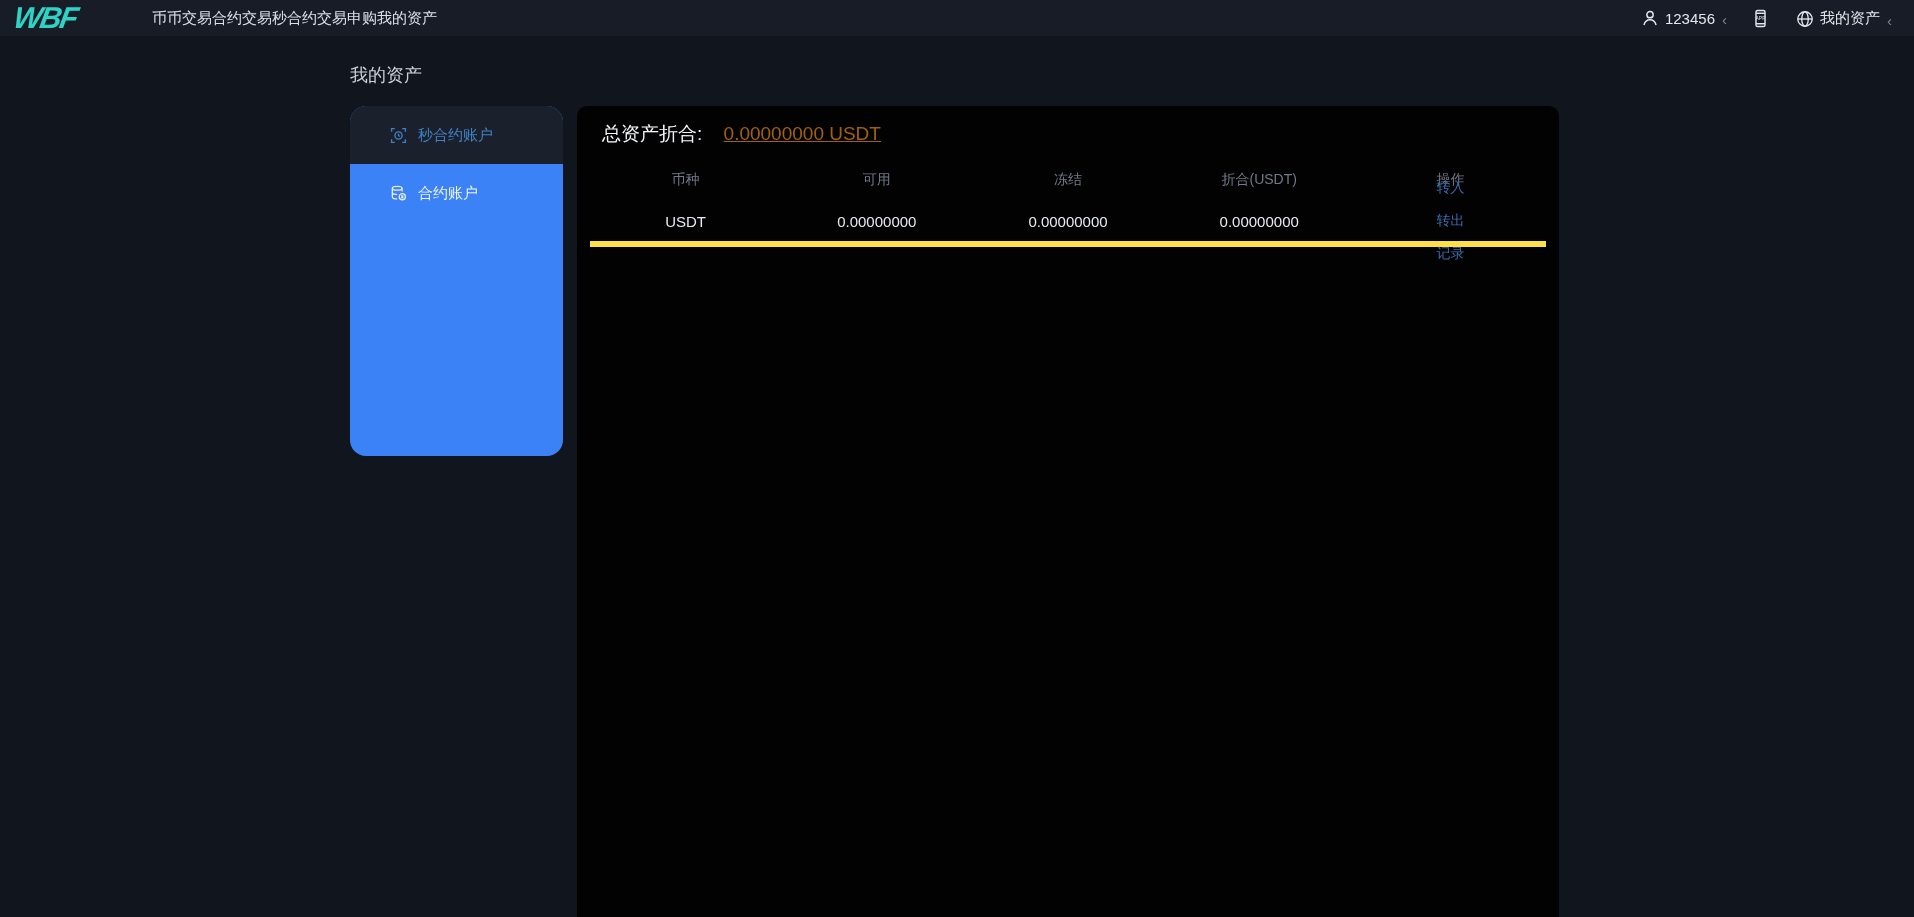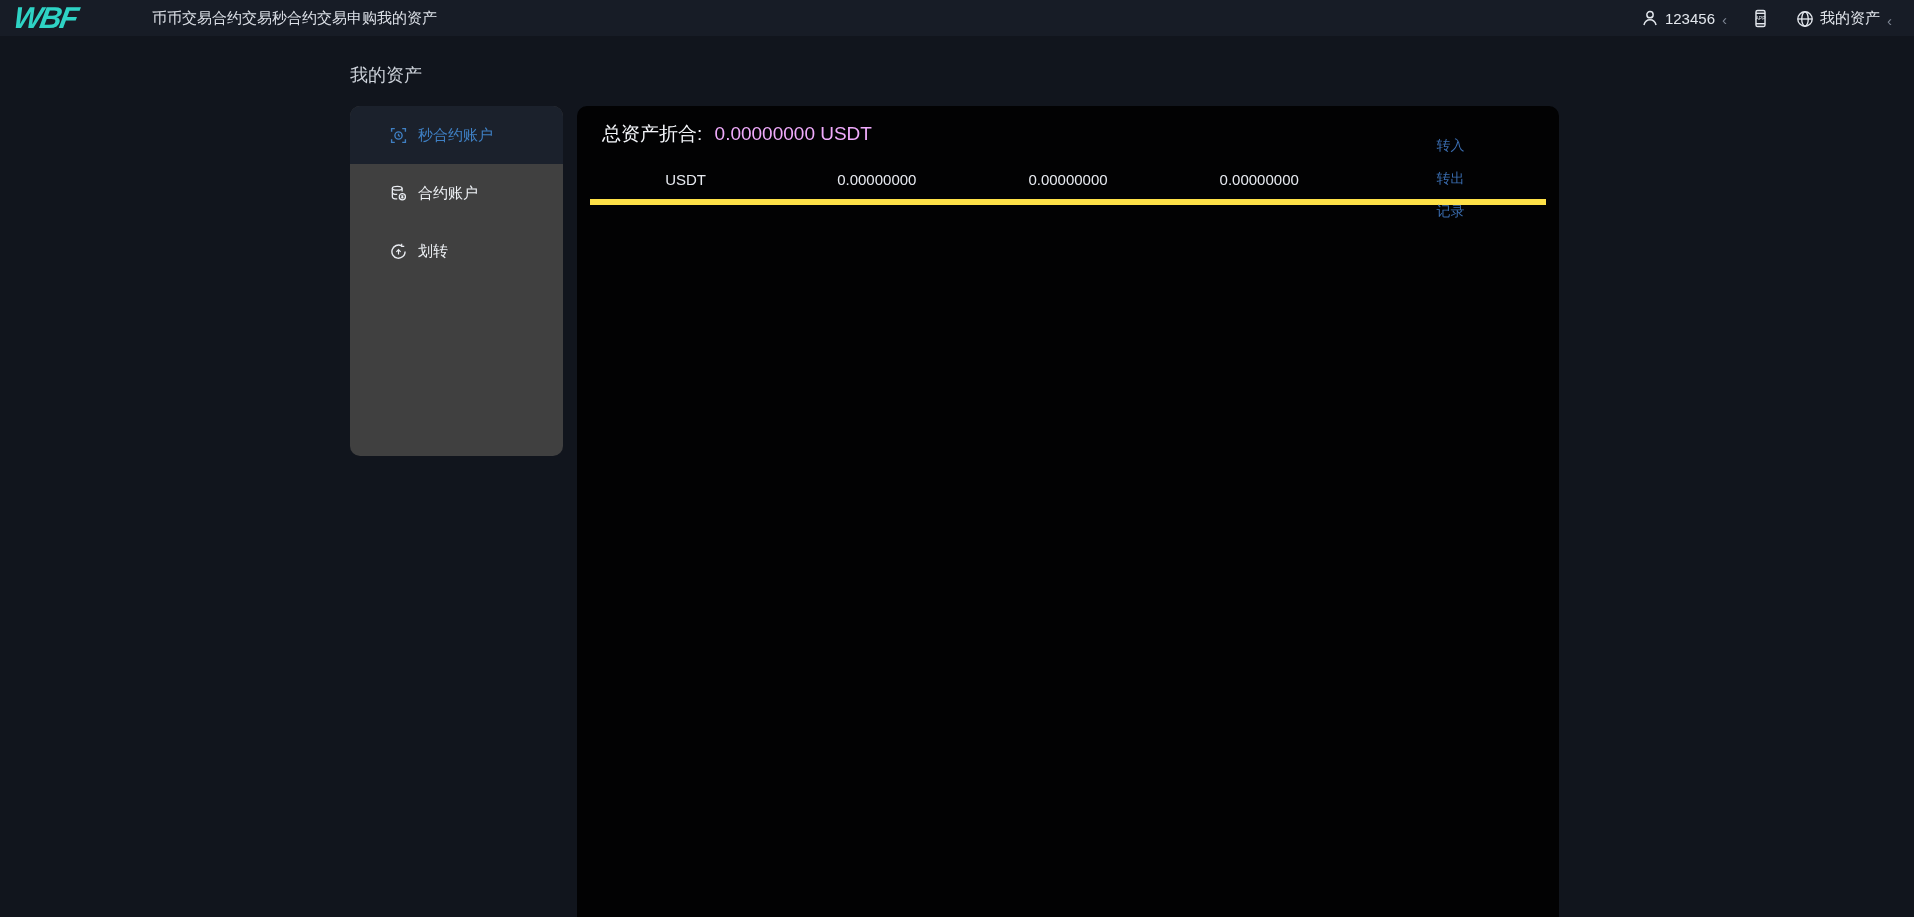--- a/index.html
+++ b/index.html
@@ -37,38 +37,38 @@
   .app-icon { margin:0 26px 0 24px; cursor:pointer; }
   .lang-group .lang { margin-left:6px; }
   
   .page-body { padding-left:350px; }
   .page-title {
     margin:27px 0 19px 0; font-size:18px; font-weight:500; color:#ccd1d9;
   }
   .content { display:flex; gap:14px; align-items:flex-start; }
   
   .side-card {
-    width:213px; height:350px; background:#404040;
-    border-radius:10px; overflow:hidden; flex-shrink:0;
+    width:213px; height:350px; background:#3b82f6;
+    border-radius:16px; overflow:hidden; flex-shrink:0;
   }
   .side-item {
     height:58px; display:flex; align-items:center;
     padding-left:40px; gap:11px; font-size:15px; color:#eef1f5;
     cursor:pointer;
   }
   .side-item .sicon { display:flex; color:#e9ecf1; }
   .side-item.active { background:#1b212c; color:#3f80c4; }
   .side-item.active .sicon { color:#3f80c4; }
   
   .panel {
     width:982px; min-height:813px; background:#020203;
     border-radius:10px 10px 0 0;
   }
   .total-line { padding:15px 0 0 25px; font-size:19px; color:#f4f6fa; }
-  .total-line .tval { margin-left:7px; color:#f0abfc; }
+  .total-line .tval { margin-left:16px; color:#a16207;text-decoration:underline; }
   .tbl { margin:12px 13px 0 13px; }
   .trow { display:flex; align-items:center; }
   .trow.head { height:42px; color:#717988; font-size:14px; }
   .trow.data {
     height:46px; color:#e7eaf0; font-size:15px;
     border-bottom:6px solid #fde047;
   }
   .cell { flex:1; text-align:center; }
   .actions { display:flex; justify-content:center; gap:15px;flex-direction:column; }
   .actions a {
@@ -146,39 +146,36 @@
             <ellipse cx="6.8" cy="3" rx="4.6" ry="1.8"></ellipse>
             <path d="M2.2 3v8.2c0 1 2 1.8 4.6 1.8"></path>
             <path d="M11.4 3v3.2"></path>
             <path d="M2.2 7.1c0 1 2 1.8 4.6 1.8"></path>
             <circle cx="11.6" cy="11" r="2.9"></circle>
             <path d="M10.5 10.2h2.2M10.5 11.8h2.2M11.6 10.2v2.6"></path>
           </svg>
         </span>
         <span>合约账户</span>
       </div>
-      <div class="side-item">
-        <span class="sicon">
-          <svg width="17" height="17" viewBox="0 0 16 16" fill="none" stroke="currentColor" stroke-width="1.3">
-            <path d="M14.2 8A6.2 6.2 0 1 1 11 2.7"></path>
-            <path d="M11 0.8v2.4h2.4" stroke-width="1.1"></path>
-            <path d="M6 8.3l2-2 2 2M8 6.5v4.3" stroke-width="1.1"></path>
-          </svg>
-        </span>
-        <span>划转</span>
-      </div>
     </aside>
 
     <section class="panel">
       <div class="total-line">
         <span>总资产折合:</span>
         <span class="tval">0.00000000 USDT</span>
       </div>
 
       <div class="tbl">
+        <div class="trow head">
+          <div class="cell">币种</div>
+          <div class="cell">可用</div>
+          <div class="cell">冻结</div>
+          <div class="cell">折合(USDT)</div>
+          <div class="cell">操作</div>
+        </div>
         <div class="trow data">
           <div class="cell">USDT</div>
           <div class="cell">0.00000000</div>
           <div class="cell">0.00000000</div>
           <div class="cell">0.00000000</div>
           <div class="cell actions">
             <a>转入</a>
             <a>转出</a>
             <a>记录</a>
           </div>

